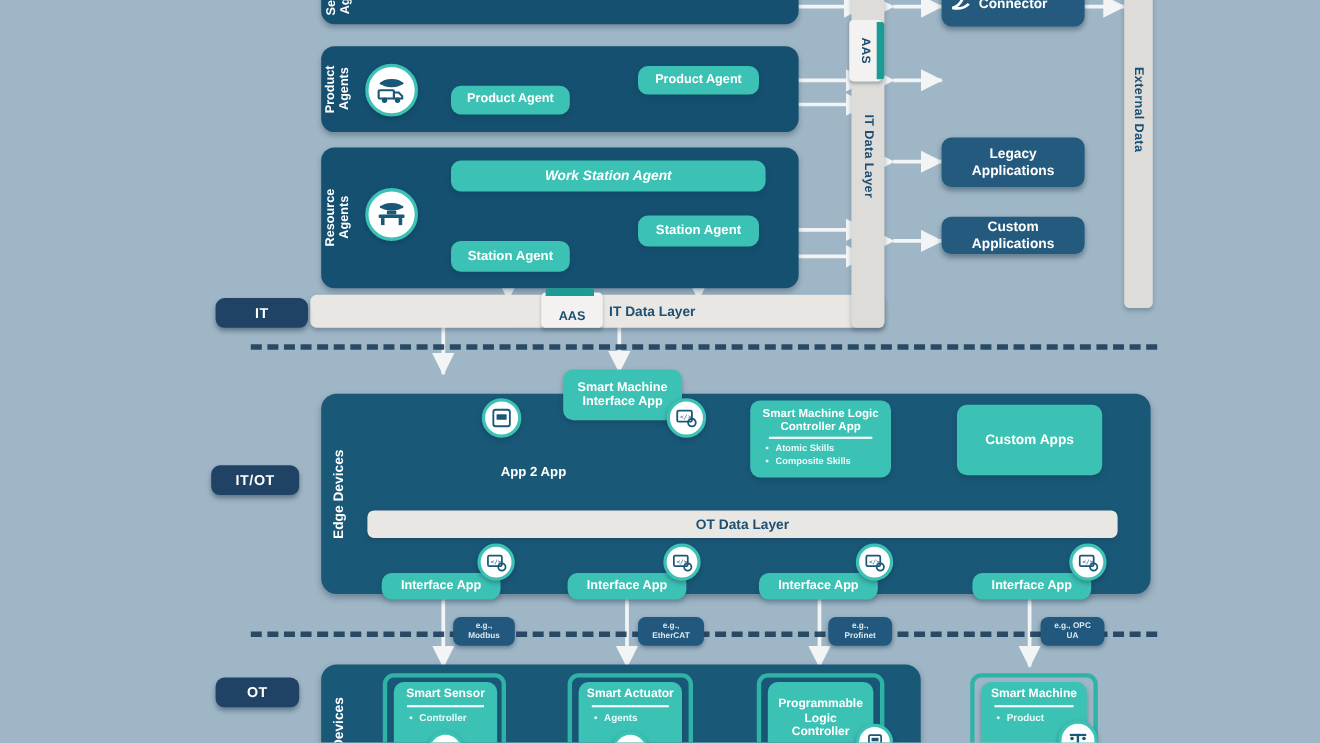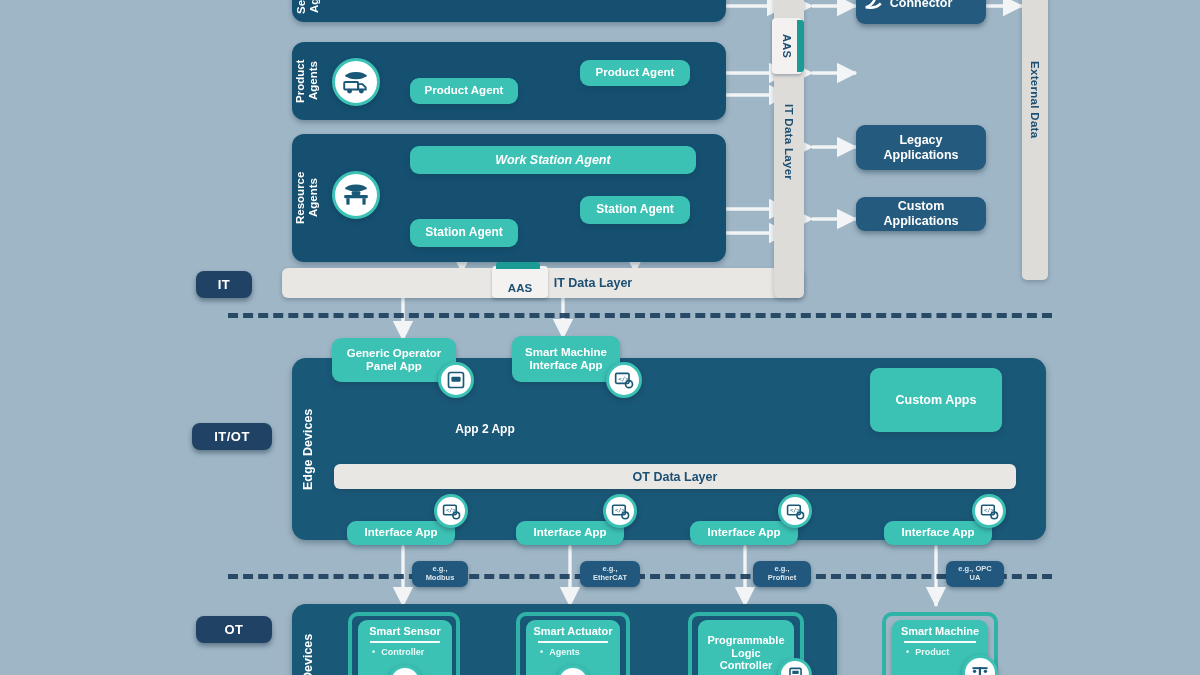--- a/index.html
+++ b/index.html
@@ -223,29 +223,25 @@
   </div>
   <div class="abs navy" style="left:856px;top:197px;width:130px;height:34px;font-size:12.5px;">
     <span style="white-space:pre-line;">Custom
 Applications</span>
   </div>
 
   <div class="abs greystrip" style="left:1022px;top:-10px;width:26px;height:290px;"></div>
   <div class="abs vstrip-label" style="left:1022px;top:20px;width:26px;height:160px;font-size:11.5px;">External Data</div>
 
   <div class="abs divline" style="left:228px;top:313px;width:824px;"></div>
-  <div class="abs layerchip" style="left:196px;top:271px;width:56px;height:27px;font-size:13px;">IT</div>
+  <div class="abs layerchip" style="left:196px;top:271px;width:84px;height:27px;font-size:13px;">IT</div>
 
   <div class="abs panel" style="left:292px;top:358px;width:754px;height:182px;"></div>
   <div class="abs vlabel" style="left:296px;top:368px;width:26px;height:162px;font-size:12.5px;">Edge Devices</div>
 
-  <div class="abs teal" style="left:332px;top:338px;width:124px;height:44px;font-size:11.5px;">
-    <span style="white-space:pre-line;">Generic Operator
-Panel App</span>
-  </div>
   <div class="abs iconcircle" style="left:438px;top:362px;width:36px;height:36px;">
     <svg width="20" height="20" viewBox="0 0 24 24">
       <rect x="3" y="3" width="18" height="18" rx="2.5" fill="none" stroke="#1a5878" stroke-width="2"></rect>
       <rect x="6.5" y="8" width="11" height="6" rx="1" fill="#1a5878"></rect>
     </svg>
   </div>
 
   <div class="abs teal" style="left:512px;top:336px;width:108px;height:46px;font-size:11.5px;">
     <span style="white-space:pre-line;">Smart Machine
 Interface App</span>
@@ -254,20 +250,29 @@
     <svg width="20" height="20" viewBox="0 0 24 24">
       <rect x="2" y="4" width="16" height="12" rx="1.6" fill="none" stroke="#1a5878" stroke-width="2"></rect>
       <text x="5" y="13" font-size="7" fill="#1a5878" font-family="monospace">&lt;/&gt;</text>
       <circle cx="18" cy="17" r="4.2" fill="none" stroke="#1a5878" stroke-width="2"></circle>
     </svg>
   </div>
 
   <div class="abs" style="left:430px;top:422px;width:110px;height:18px;color:#fff;font-size:12px;
               font-weight:bold;text-align:center;">App 2 App</div>
 
+  <div class="abs teal" style="left:682px;top:364px;width:128px;height:70px;flex-direction:column;justify-content:flex-start;padding-top:6px;">
+    <div class="boxttl" style="font-size:10.5px;white-space:pre-line;">Smart Machine Logic
+Controller App</div>
+    <div class="hr-sep"></div>
+    <div class="bullets" style="font-size:8.5px;align-self:flex-start;">
+      <div>Atomic Skills</div>
+      <div>Composite Skills</div>
+    </div>
+  </div>
 
   <div class="abs teal" style="left:870px;top:368px;width:132px;height:64px;font-size:12.5px;">
     <span>Custom Apps</span>
   </div>
 
   <div class="abs greybar" style="left:334px;top:464px;width:682px;height:25px;font-size:12.5px;">
     <span>OT Data Layer</span>
   </div>
 
   <div class="abs teal" style="left:347px;top:521px;width:108px;height:24px;font-size:11.5px;">Interface App</div>

